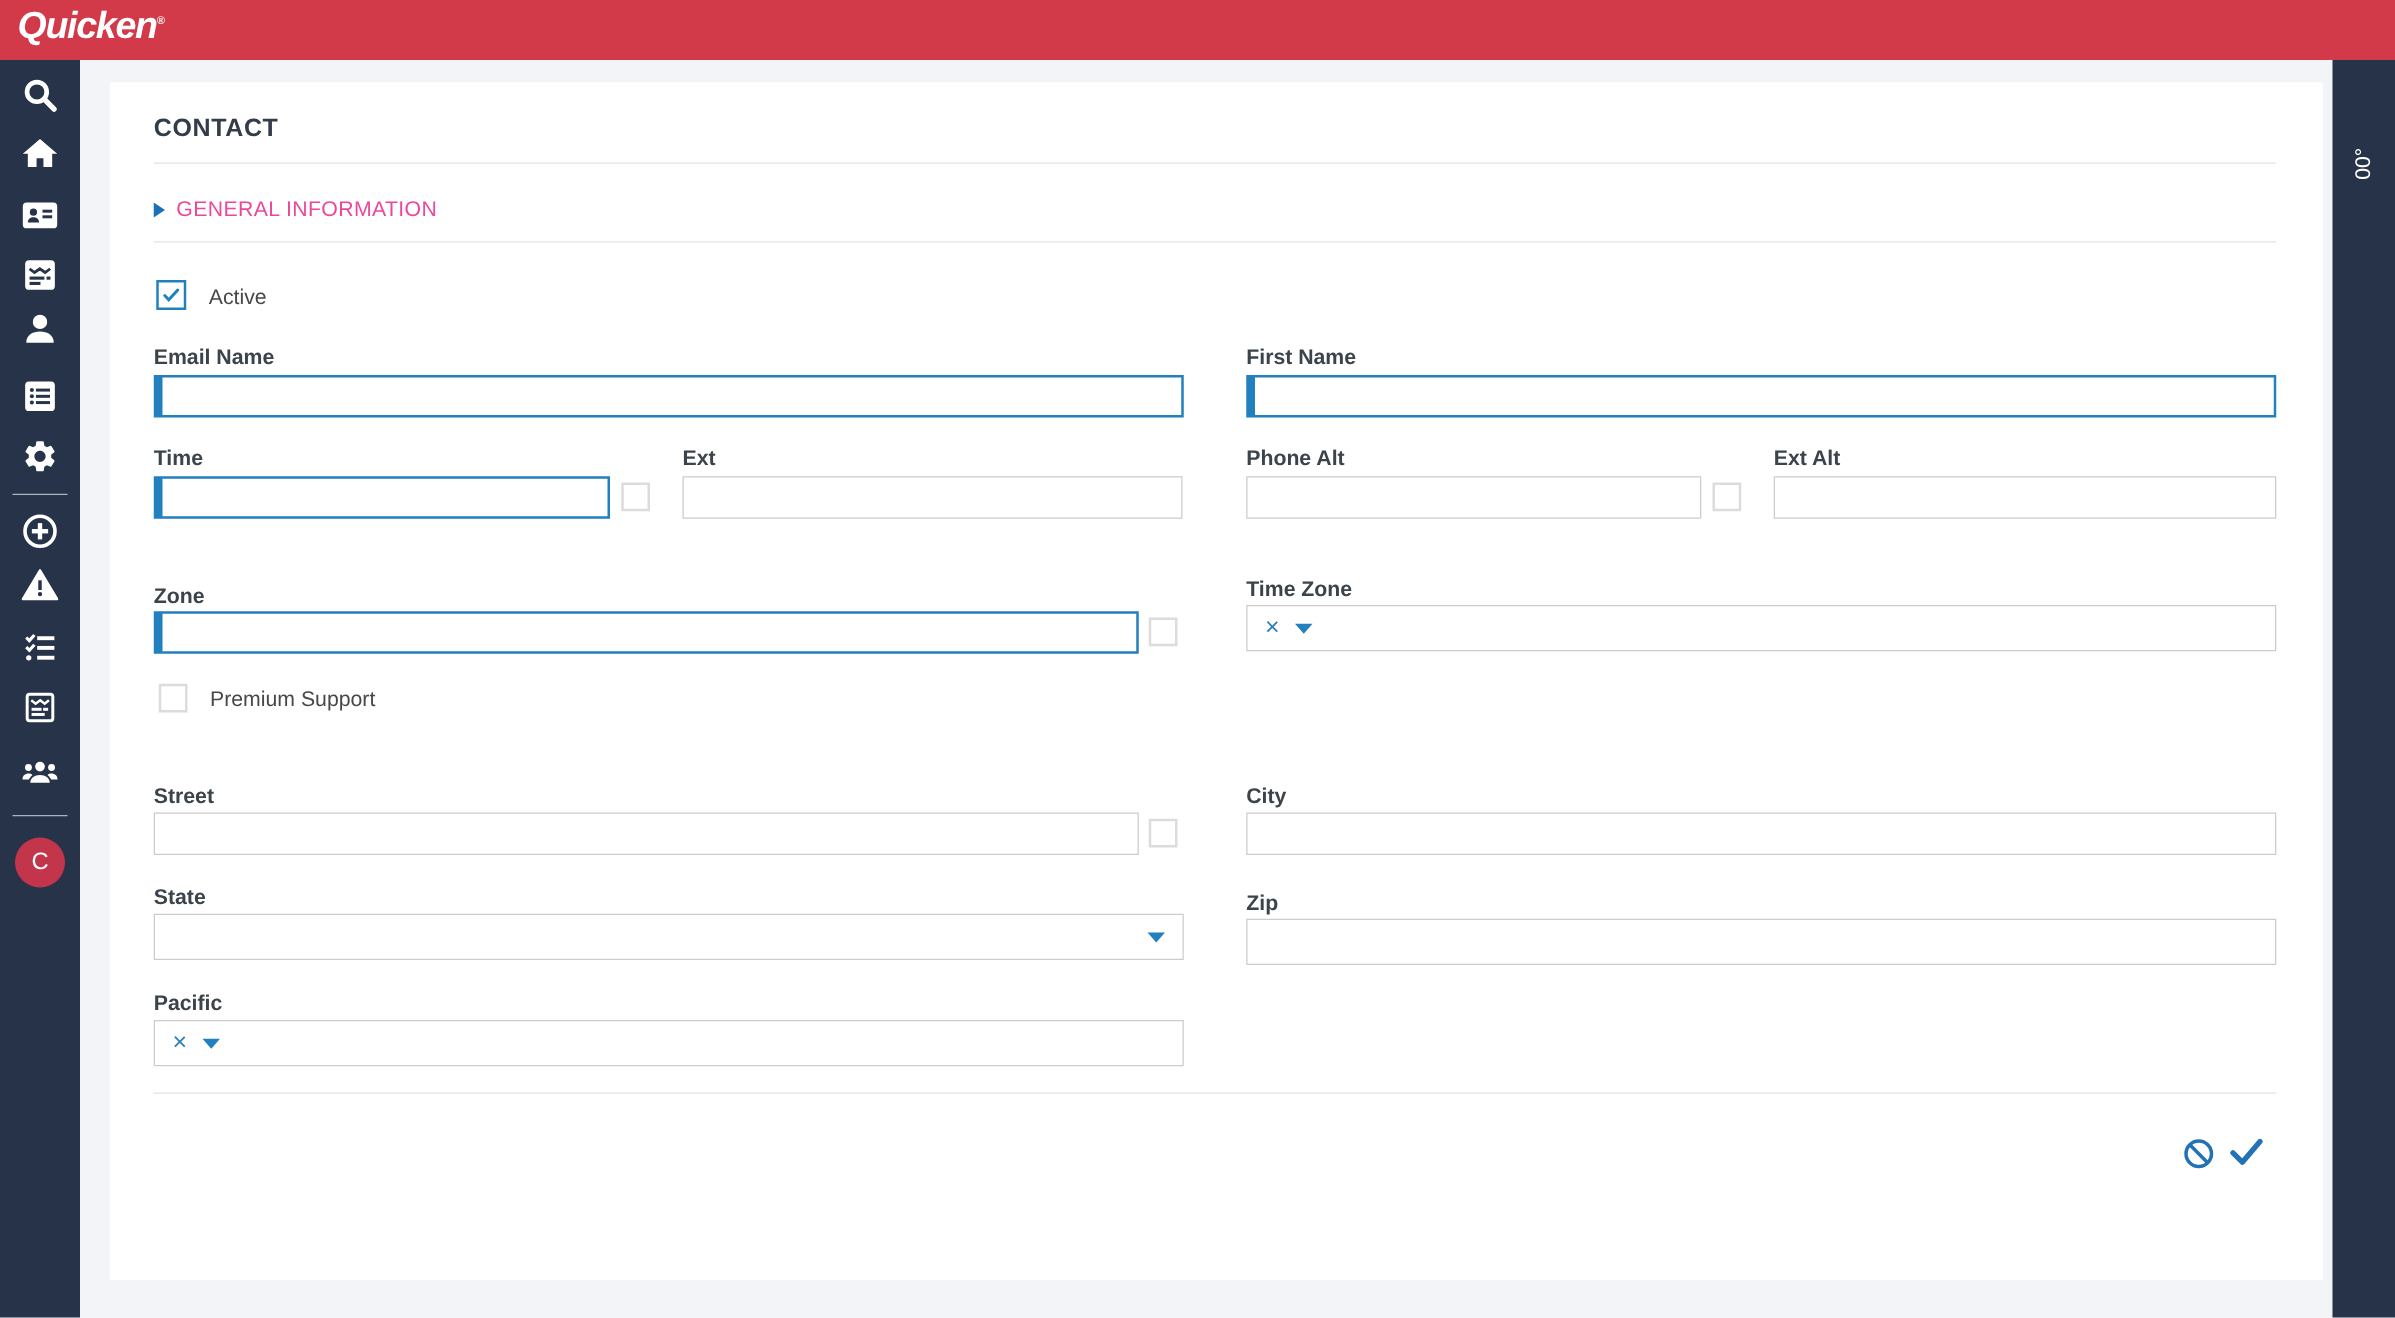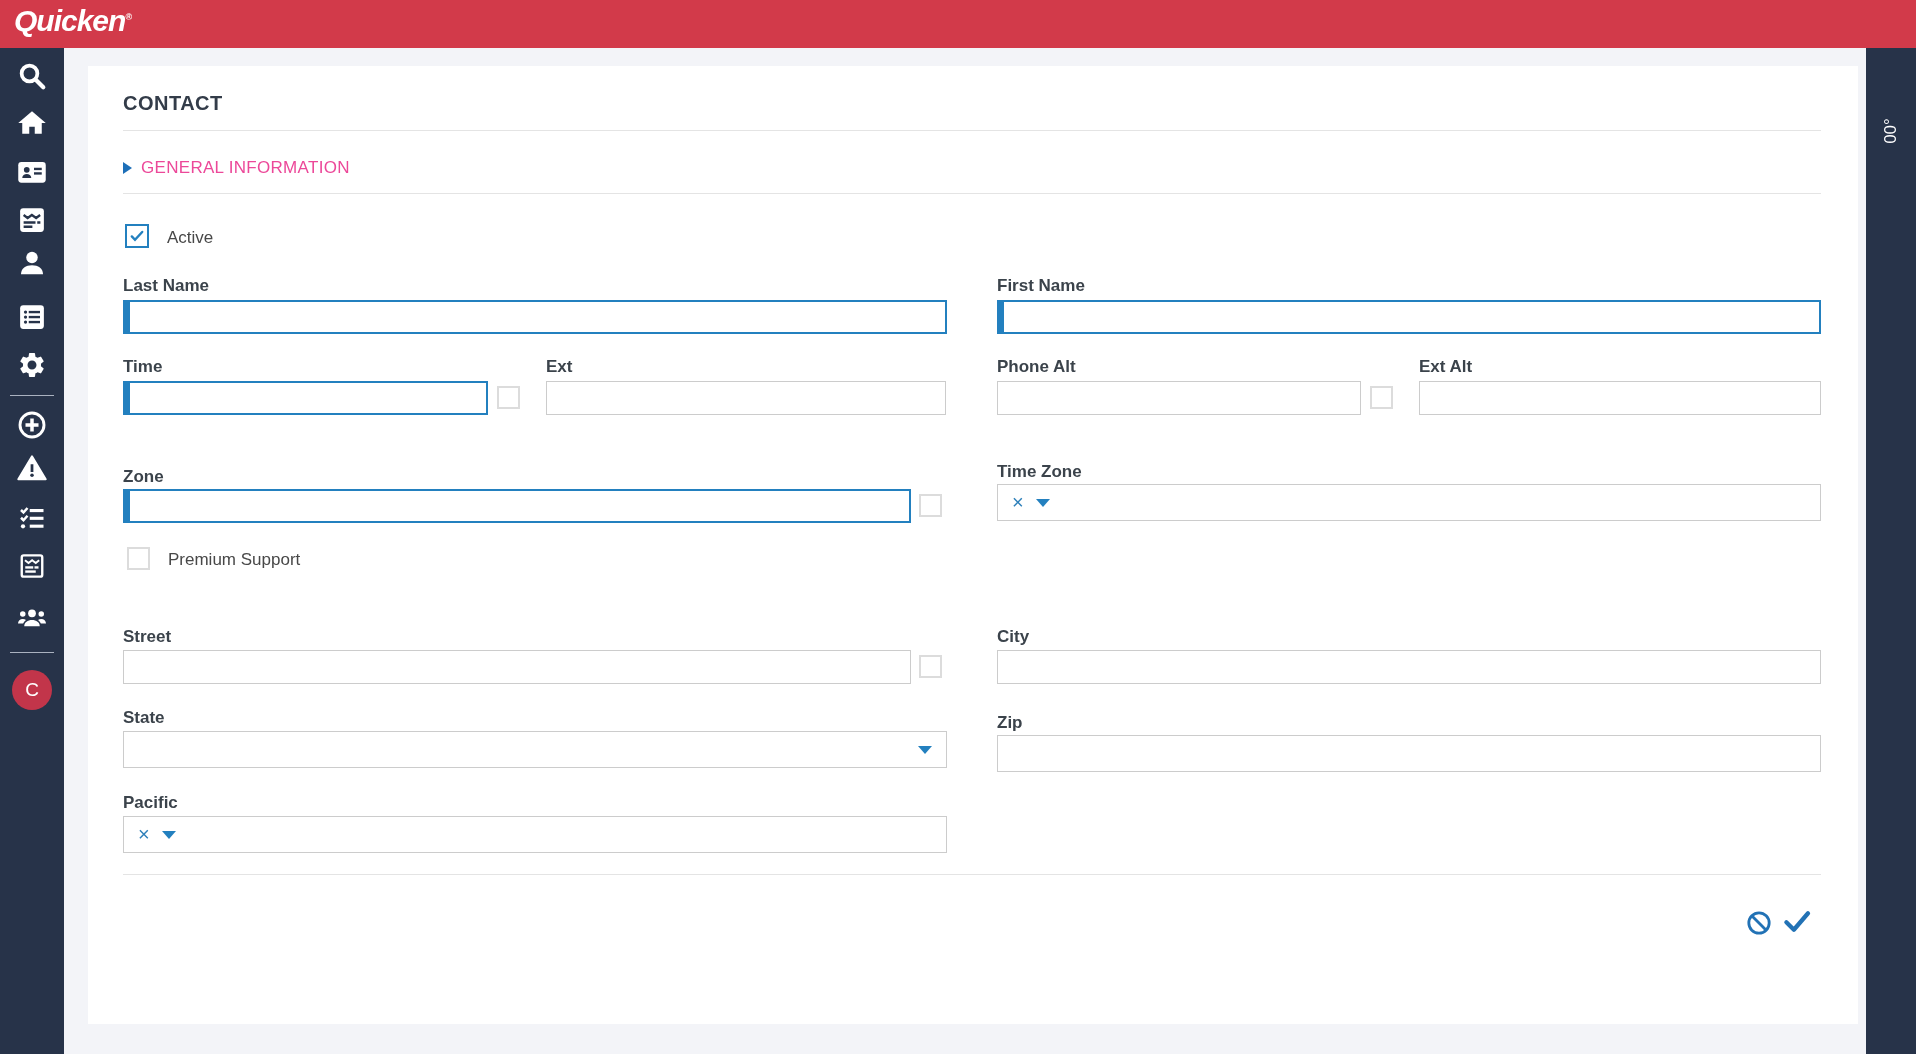--- a/index.html
+++ b/index.html
@@ -211,21 +211,21 @@
 
   <div class="check-row" style="left:37px; top:158px">
     <div class="checkbox">
       <svg viewBox="0 0 20 20" width="16" height="16">
           <path d="M3.5 10.5 l4 4.2 L16.5 5" stroke="#2380bf" stroke-width="3" fill="none" stroke-linecap="round"></path>
         </svg>
     </div>
     <span class="check-label">Active</span>
   </div>
 
-  <div class="field-label" style="left:35px; top:210px">Last Name</div>
+  <div class="field-label" style="left:35px; top:210px">Email Name</div>
   <input class="tf blue" style="left: 35px; top: 234px; width: 824px;">
 
   <div class="field-label" style="left:909px; top:210px">First Name</div>
   <input class="tf blue" style="left: 909px; top: 234px; width: 824px;">
 
   <div class="field-label" style="left:35px; top:291px">Time</div>
   <input class="tf blue" style="left: 35px; top: 315px; width: 365px;">
   <div class="mini-check" style="left:409px; top:320px"></div>
 
   <div class="field-label" style="left:458px; top:291px">Ext</div>

